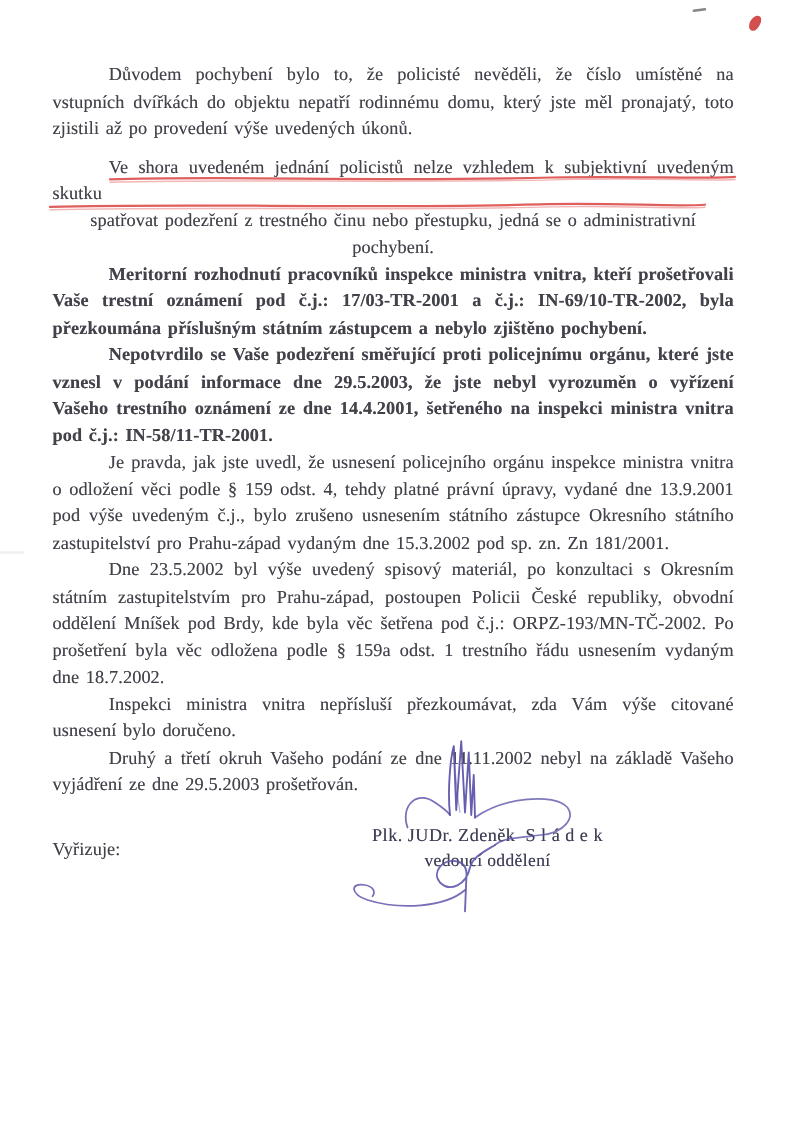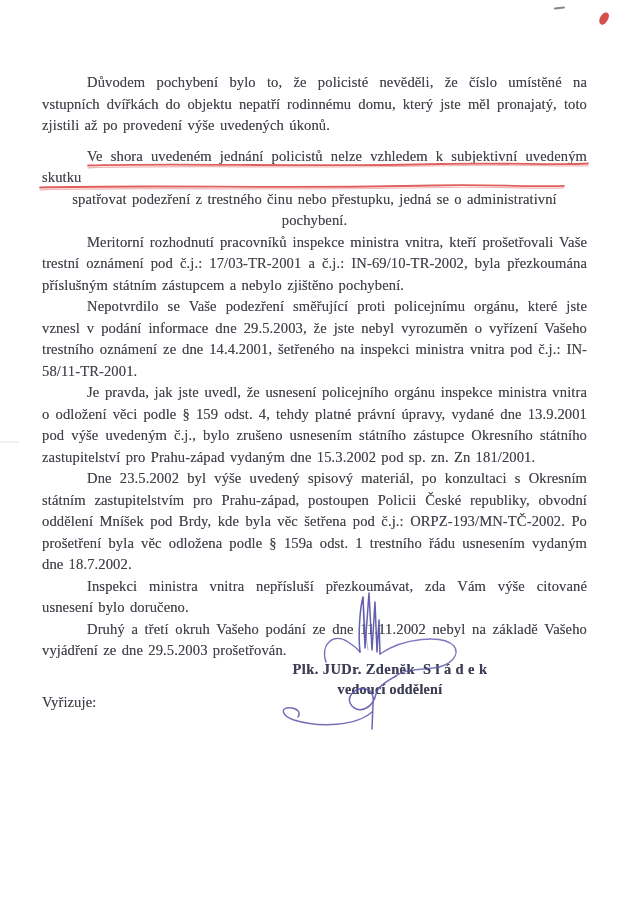--- a/index.html
+++ b/index.html
@@ -7,33 +7,33 @@
     position: relative;
     width: 640px;
     height: 913px;
     background: #ffffff;
     overflow: hidden;
     font-family: "Liberation Serif", "DejaVu Serif", serif;
     color: #42424a;
   }
   .content {
     position: relative;
-    padding: 72px 53px 0 42px;
+    padding: 50px 53px 0 42px;
     font-size: 14.6px;
     line-height: 21.5px;
     letter-spacing: 0.1px;
     word-spacing: 1.5px;
     text-shadow: 0 0 0.5px rgba(62,62,74,0.55);
   }
   p.para {
     margin: 0;
     text-align: justify;
     text-indent: 45px;
   }
-  .gap-s  { margin-top: 8px; }
+  .gap-s  { margin-top: 8px; font-weight: bold; }
   .gap-m  { margin-top: 12px; }
   .underl-block { position: relative; margin-top: 9px; }
   .uline1 {
     text-align: justify;
     text-align-last: justify;
     text-indent: 45px;
   }
   .uline2 { text-align: center; }
   .red-underline {
     position: absolute;
@@ -42,21 +42,21 @@
     overflow: visible;
     pointer-events: none;
   }
   .closing { margin-top: 13px; }
   .closing div { line-height: 21.5px; margin-top: 30px; }
   .sig-block {
     position: absolute;
     left: 250px; top: 661px;
     width: 280px;
     text-align: center;
-    font-weight: bold;
+    font-weight: normal;
     color: #3d3d55;
     text-shadow: 0 0 0.5px rgba(61,61,85,0.6);
   }
   .sig-name  { font-size: 14.5px; letter-spacing: 0.4px; white-space: pre; }
   .sig-title { font-size: 14px; margin-top: 4px; letter-spacing: 0.3px; }
   .signature-svg {
     position: absolute;
     left: 268px; top: 586px;
     width: 212px; height: 152px;
     overflow: visible;

